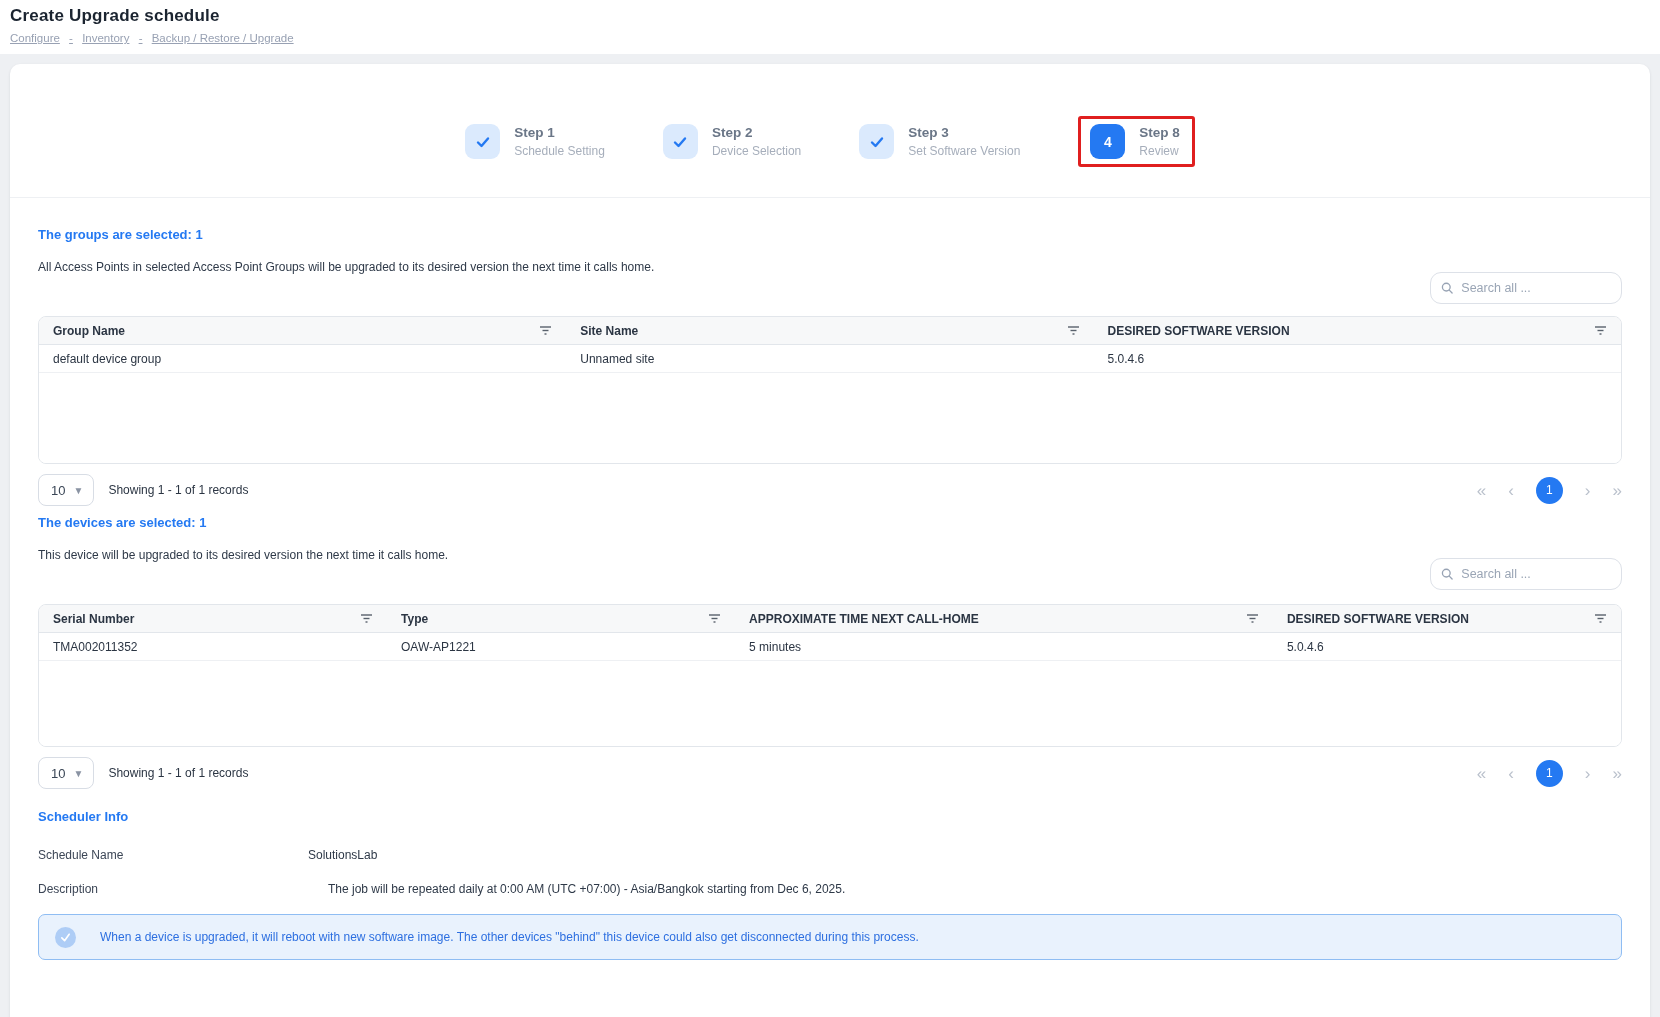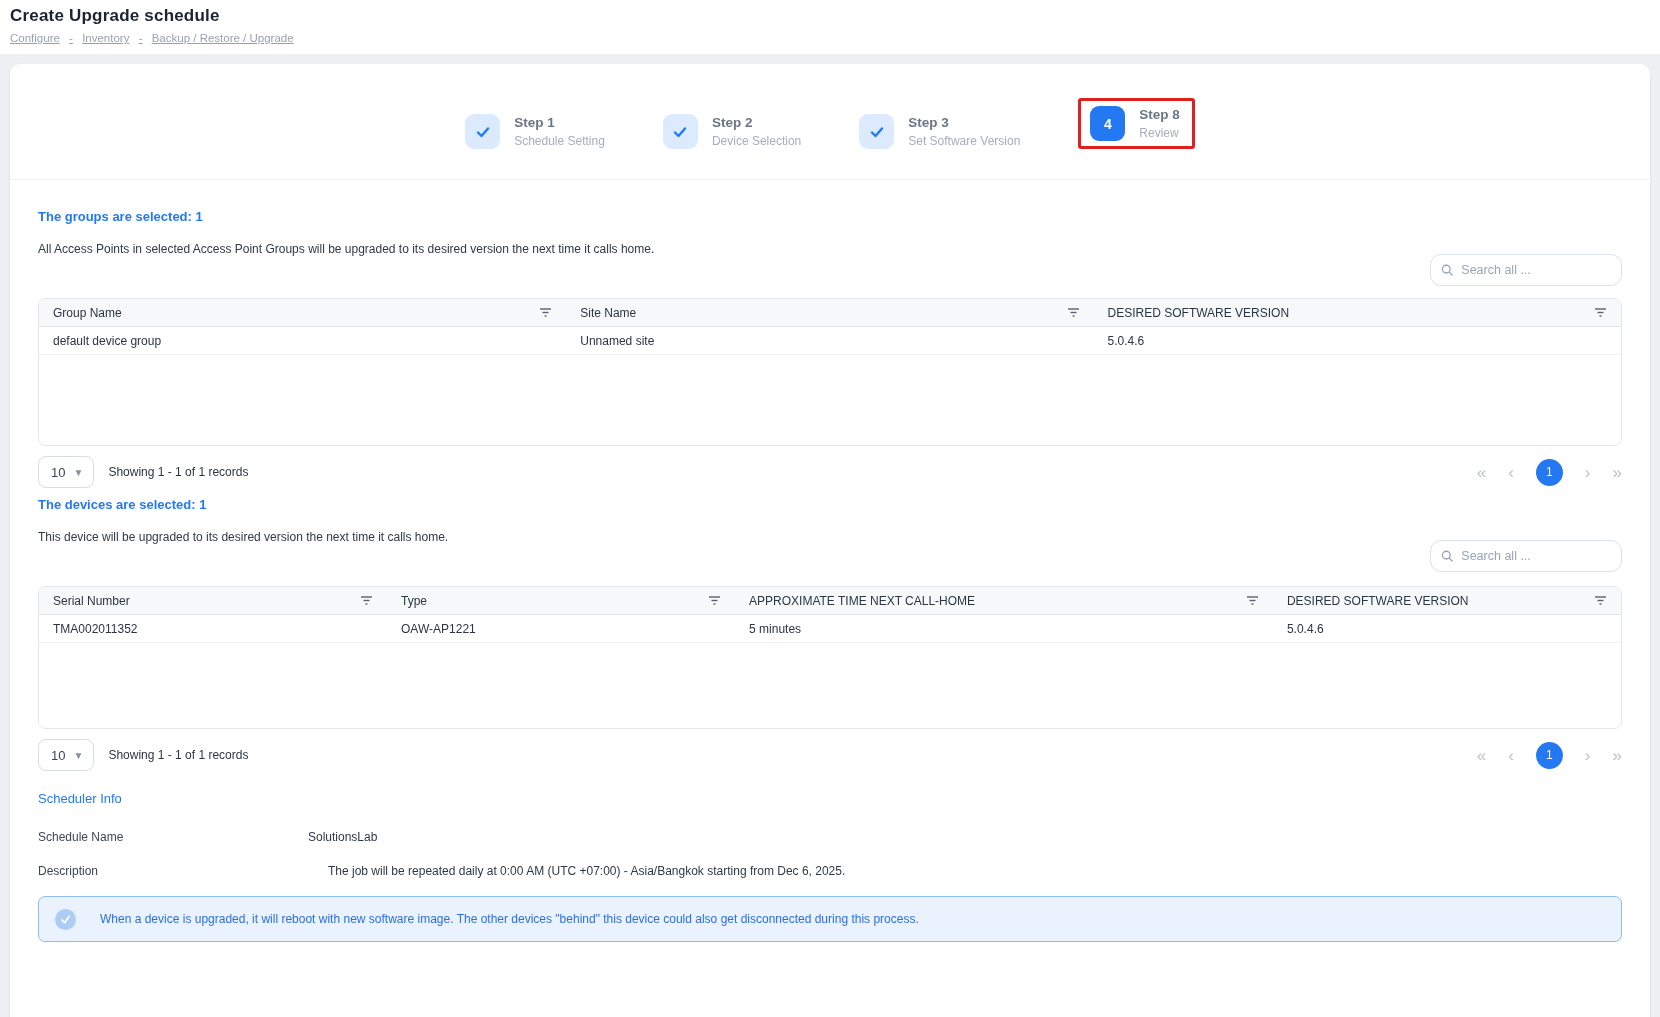--- a/index.html
+++ b/index.html
@@ -5,22 +5,22 @@
   * { margin:0; padding:0; box-sizing:border-box; }
   html,body { width:1660px; height:1017px; overflow:hidden;
     font-family:"Liberation Sans", sans-serif; background:#eef0f3; }
   .topbar { background:#fff; padding:6px 10px 10px 10px; }
   .page-title { font-size:17px; font-weight:bold; color:#1b2430; letter-spacing:.2px; }
   .breadcrumb { margin-top:6px; font-size:11.5px; color:#98a1b3; }
   .breadcrumb span { margin-right:6px;text-decoration:underline; }
   .card { background:#fff; margin:10px 10px 0 10px; border-radius:10px;
     box-shadow:0 1px 3px rgba(20,30,50,.10); min-height:1080px; position:relative; }
   
-  .steps { display:flex; justify-content:center; align-items:flex-end; gap:58px;
-    padding:34px 0 30px 0; border-bottom:1px solid #eef0f3; }
+  .steps { display:flex; justify-content:center; align-items:center; gap:58px;
+    padding:52px 0 30px 0; border-bottom:1px solid #eef0f3; }
   .step { display:flex; align-items:center; gap:14px; }
   .step-ico { width:35px; height:35px; border-radius:9px; background:#dbeafd;
     display:flex; align-items:center; justify-content:center; }
   .step-ico.current { background:#2479f2; color:#fff; font-size:14px; font-weight:bold; }
   .step-lbl { font-size:13.5px; font-weight:bold; color:#6a7687; }
   .step-sub { font-size:12px; color:#a6aebb; margin-top:4px; }
   .step-hl { border:3px solid #e01f1f; border-radius:3px; padding:5px 12px 5px 9px;
     display:flex; align-items:center; gap:14px; }
   
   .content { padding:20px 28px 0 28px; }
@@ -32,36 +32,36 @@
     background:#fff; padding:0 10px; }
   .searchbox input { border:none; outline:none; width:100%; font-size:12.5px;
     color:#3a4656; font-family:"Liberation Sans", sans-serif; background:transparent; }
   .searchbox input::placeholder { color:#9aa5b5; }
   
   .tbl { border:1px solid #e2e6eb; border-radius:8px; margin-top:12px; overflow:hidden; }
   .tbl-head { display:flex; background:#f7f8f9; border-bottom:1px solid #e2e6eb; height:28px; }
   .tbl-row  { display:flex; height:28px; border-bottom:1px solid #eef0f3; background:#fff; }
   .tbl-pad  { height:90px; background:#fff; }
   .th, .td { display:flex; align-items:center; padding:0 14px; font-size:12px; color:#2b3543; }
-  .th { font-weight:400; justify-content:space-between; }
+  .th { font-weight:700; justify-content:space-between; }
   .c33 { width:33.33%; } .c22 { width:22%; } .c34 { width:34%; }
   .filter-ico { flex:0 0 auto; opacity:.85; }
   
   .pg-row { display:flex; align-items:center; margin-top:10px; }
   .pg-size { display:flex; align-items:center; gap:8px; border:1px solid #d8dde5;
     border-radius:8px; height:32px; padding:0 10px 0 12px; font-size:13px;
     color:#3a4656; background:#fff; }
   .pg-size .chev { color:#8a93a3; font-size:10px; }
   .pg-summary { margin-left:14px; font-size:12px; color:#2b3543; }
   .pg-nav { margin-left:auto; display:flex; align-items:center; gap:22px; }
   .pg-arrow { color:#bac1cc; font-size:17px; line-height:1; cursor:default; }
   .pg-current { width:27px; height:27px; border-radius:50%; background:#2479f2; color:#fff;
     font-size:12px; display:flex; align-items:center; justify-content:center; }
   
-  .sched-title { font-size:13px; font-weight:normal; color:#2479f2; margin-top:20px; }
+  .sched-title { font-size:13px; font-weight:bold; color:#2479f2; margin-top:20px; }
   .field-row { display:flex; margin-top:24px; font-size:12px; }
   .field-label { width:270px; color:#3c4656; }
   .field-value { color:#2e3948; }
   
   .notice { margin-top:18px; display:flex; align-items:center; gap:24px; height:46px;
     background:#e9f2fd; border:1px solid #8fbdf3; border-radius:7px; padding:0 16px; }
   .notice-ico { width:21px; height:21px; border-radius:50%; background:#aecdf6;
     display:flex; align-items:center; justify-content:center; flex:0 0 auto; }
   .notice-text { font-size:12px; color:#2d6fe0; }
 </style>

